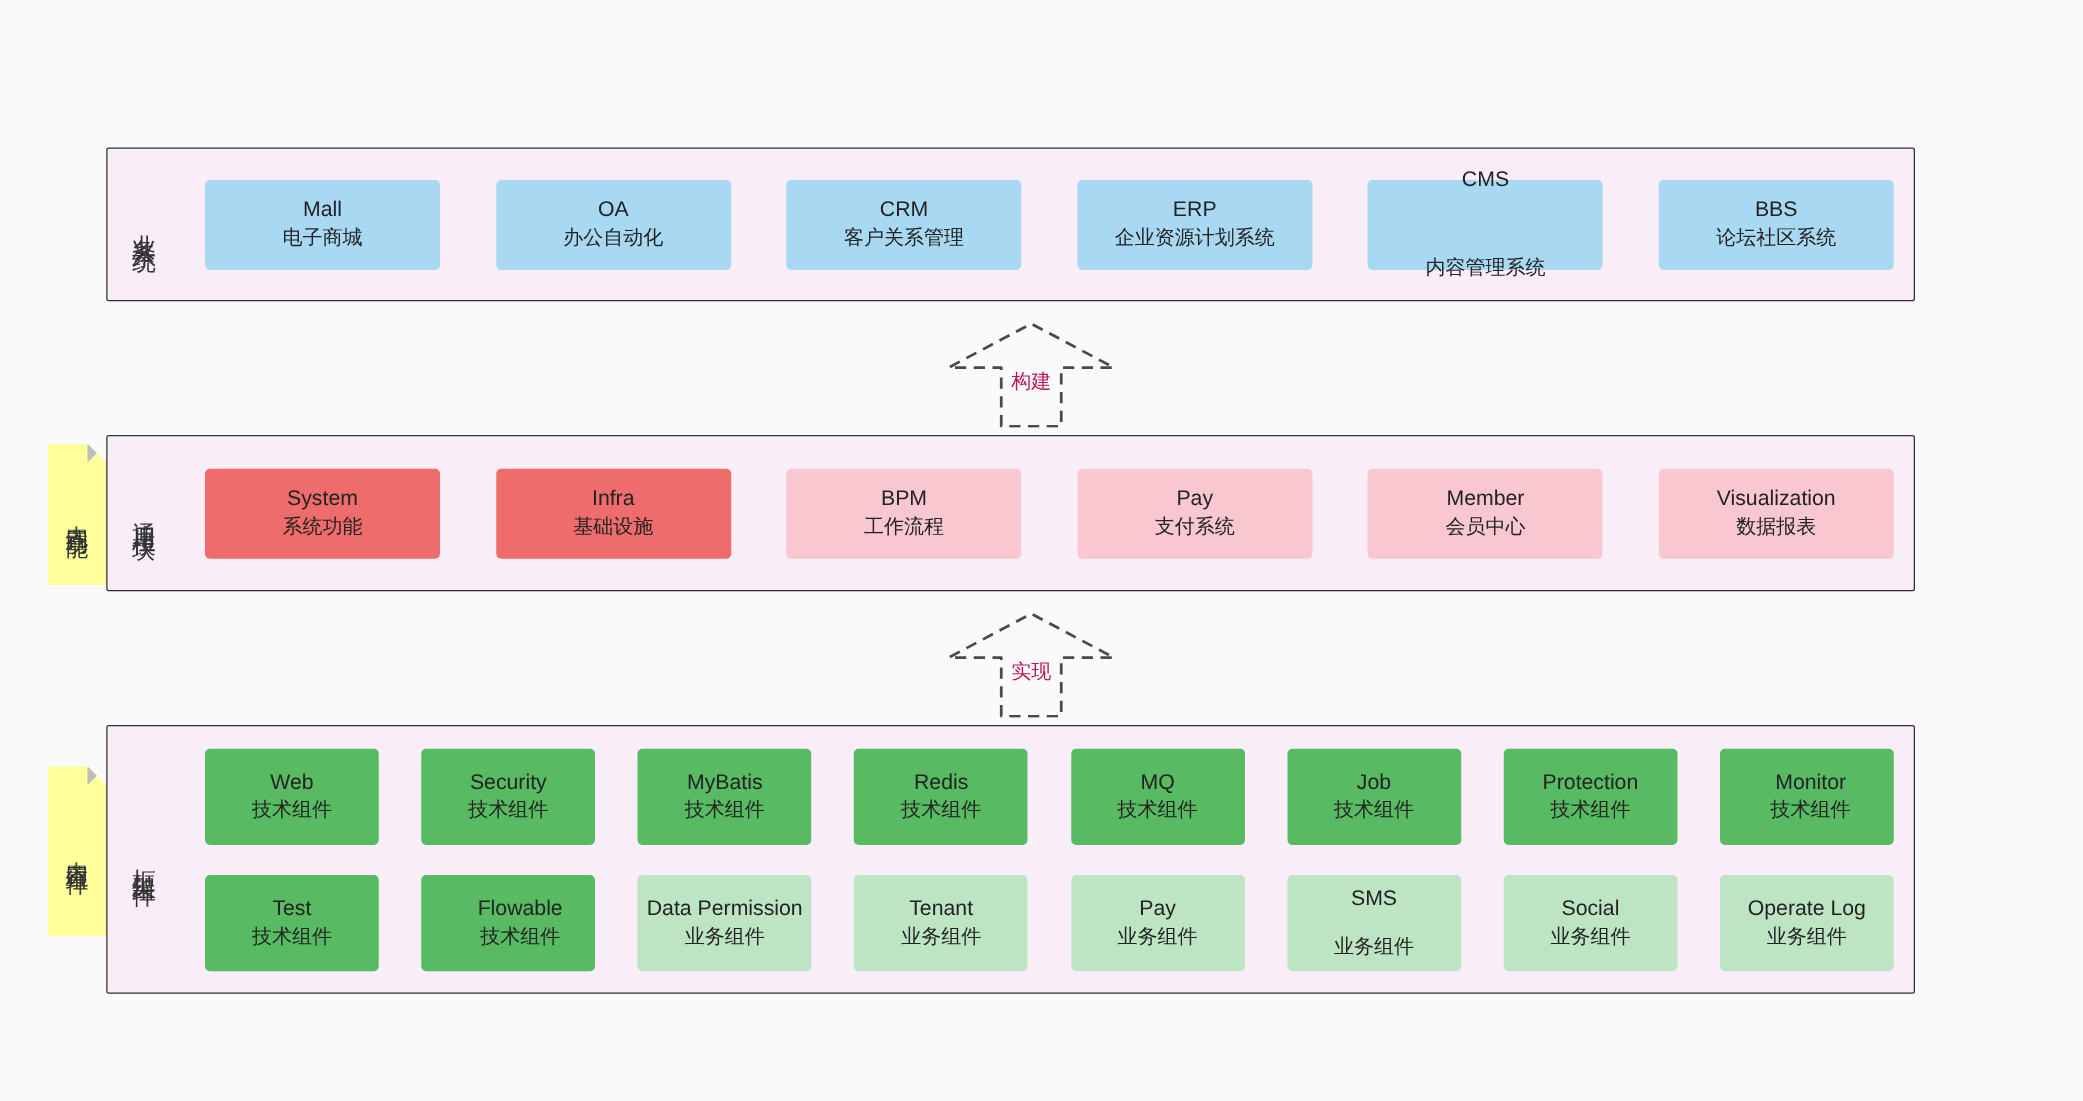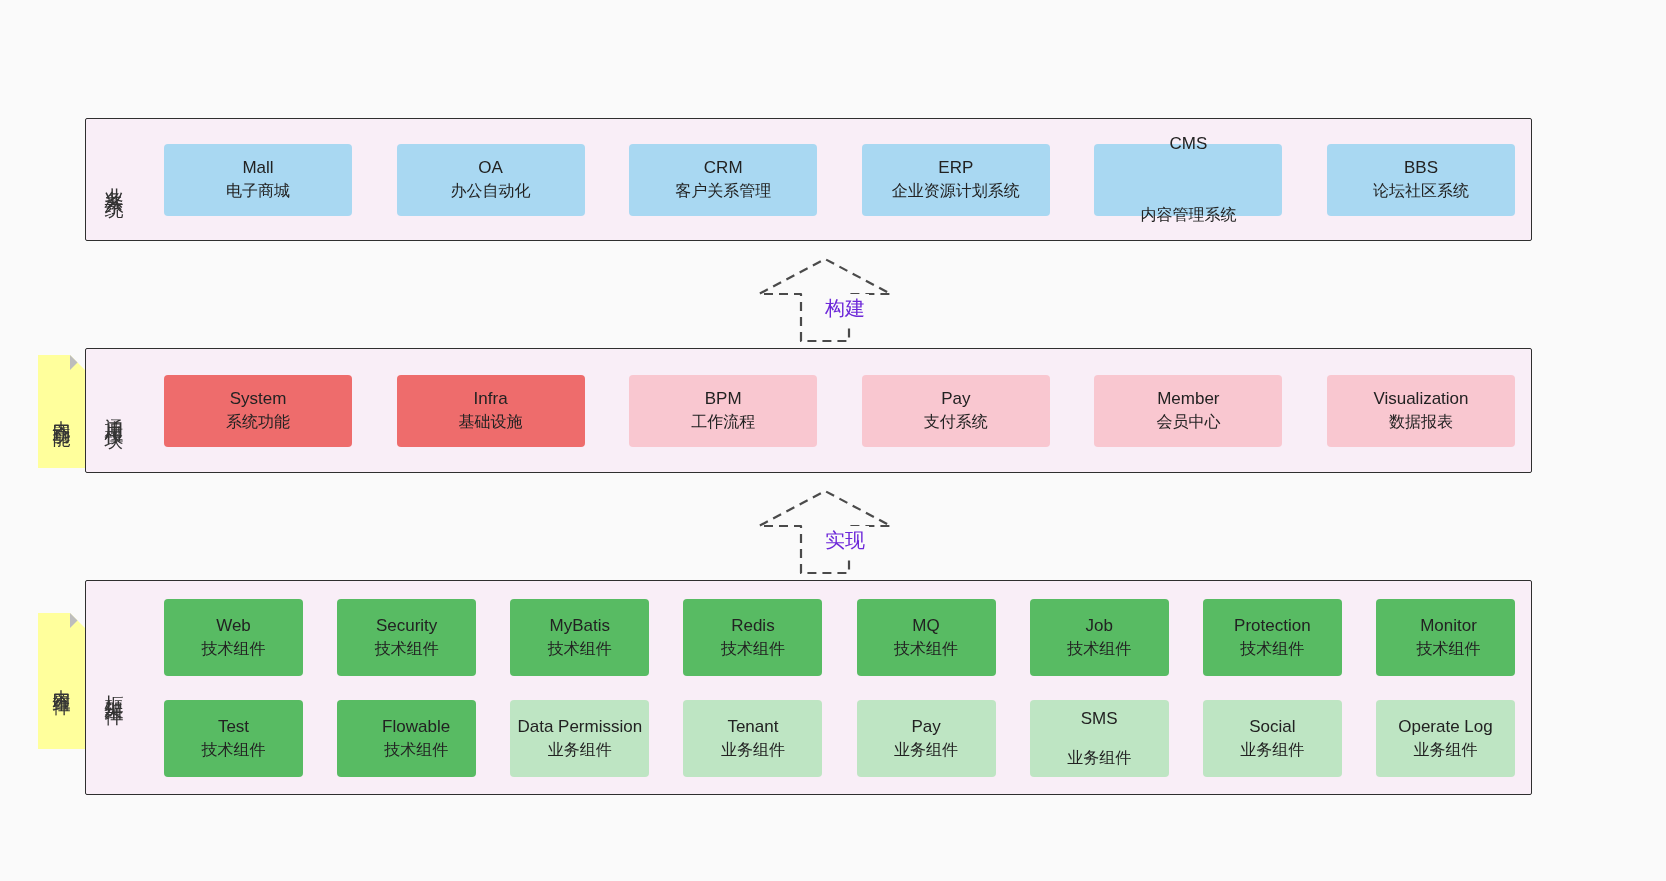--- a/index.html
+++ b/index.html
@@ -66,21 +66,21 @@
 
   .arrow {
     position: absolute; left: 755px; width: 140px; height: 86px;
   }
   #arrow0 { top: 256px; }
   #arrow1 { top: 488px; }
   .arrow svg { position: absolute; inset: 0; }
   .arrow-label {
     position: absolute; left: 50%; top: 38px; transform: translateX(-50%);
     background: #fafafa; padding: 1px 4px;
-    font-size: 20px; color: #6d28d9; white-space: nowrap; margin-left: 20px;
+    font-size: 16px; color: #be185d; white-space: nowrap;
   }
 </style>
 </head>
 <body>
 
 <div class="stage">
 
   <section class="band" id="band0">
     <div class="vlabel">业务系统</div>
     <div class="rows">

